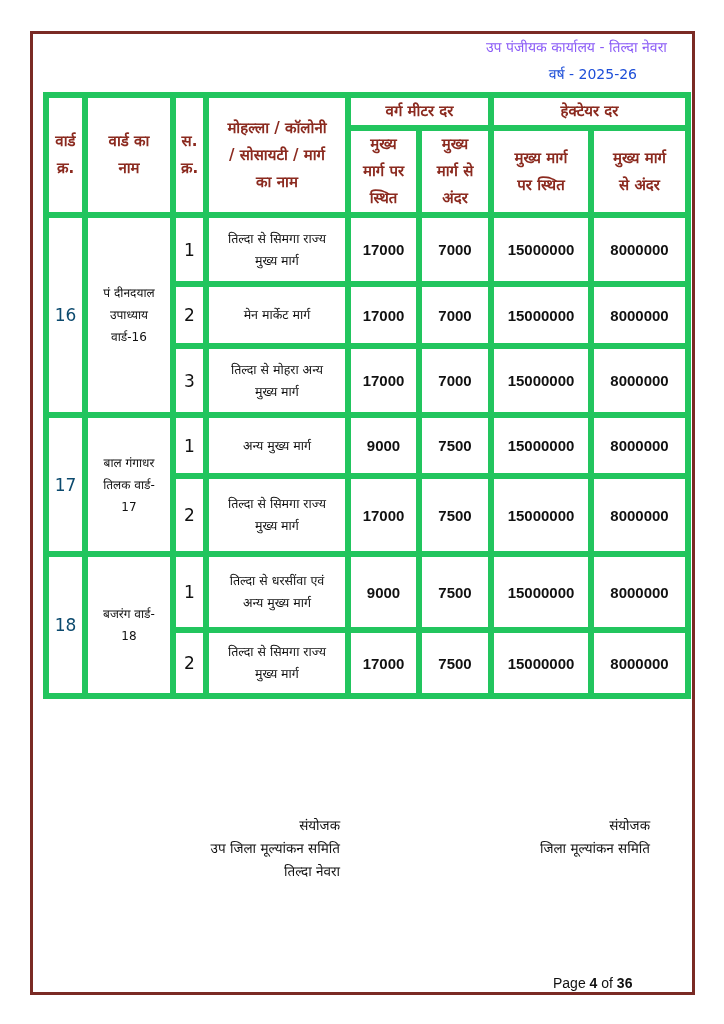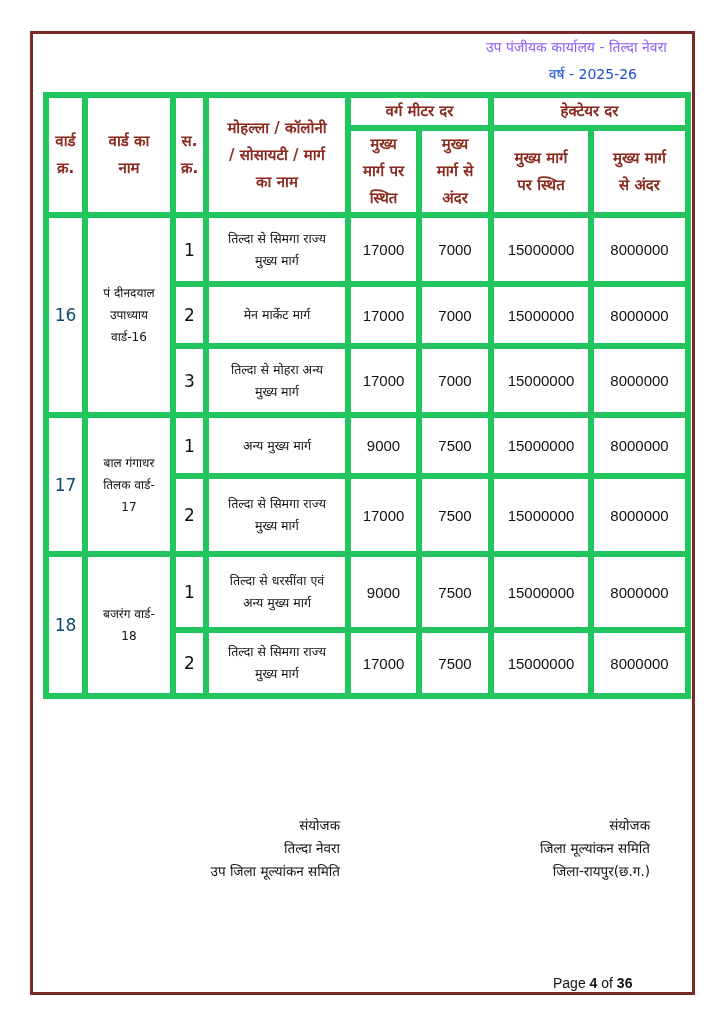--- a/index.html
+++ b/index.html
@@ -83,21 +83,21 @@
     }
     td.road {
       text-align: left;
       font-size: 12.5px;
       line-height: 22px;
       color: #111;
       padding: 0 6px;
     }
     td.rate {
       font-size: 15px;
-      font-weight: normal;
+      font-weight: bold;
       color: #111;
       font-family: "Liberation Sans", "DejaVu Sans", sans-serif;
     }
     .sign {
       position: absolute;
       top: 814px;
       text-align: right;
       font-size: 13.5px;
       line-height: 23px;
       color: #111;
@@ -268,28 +268,27 @@
         <td class="rate">17000</td>
         <td class="rate">7500</td>
         <td class="rate">15000000</td>
         <td class="rate">8000000</td>
       </tr>
     </tbody>
 </table>
 
 <div class="sign sign-left">
   <div>संयोजक</div>
+  <div>उप जिला मूल्यांकन समिति</div>
   <div>तिल्दा नेवरा</div>
-  <div>उप जिला मूल्यांकन समिति</div>
 </div>
 
 <div class="sign sign-right">
   <div>संयोजक</div>
   <div>जिला मूल्यांकन समिति</div>
-  <div>जिला-रायपुर(छ.ग.)</div>
 </div>
 
 <div class="page-number">
   <span>Page</span>
   <b>4</b>
   <span>of</span>
   <b>36</b>
 </div>
 
 </body></html>

